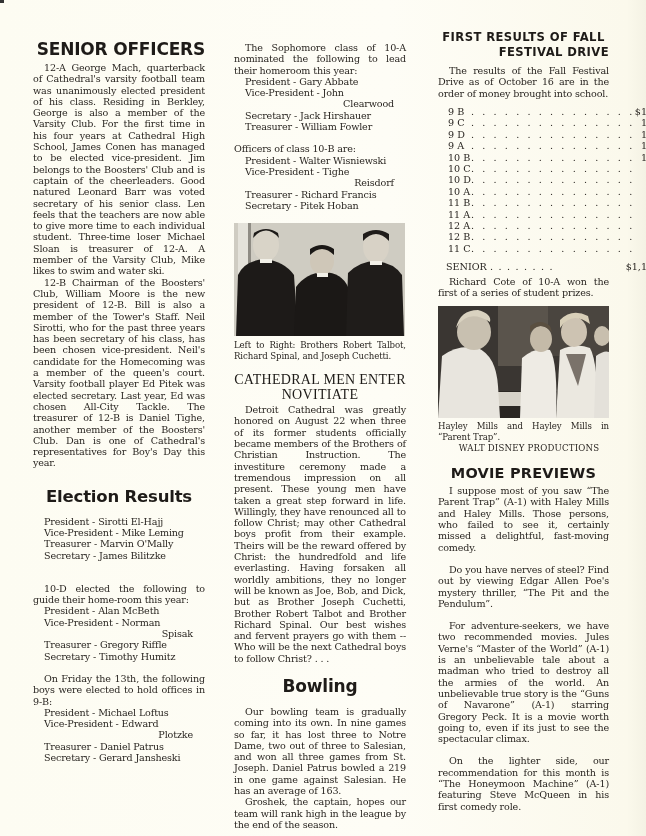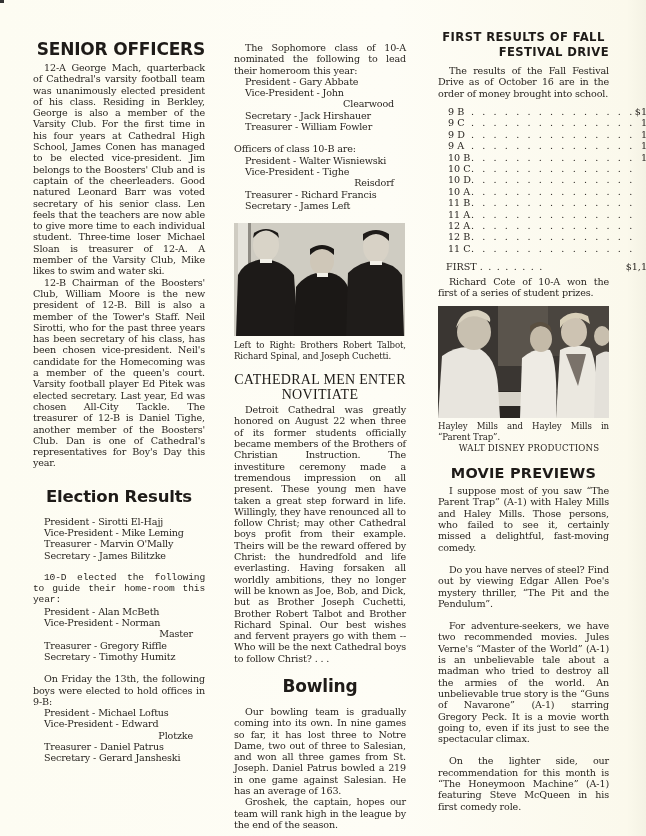--- a/index.html
+++ b/index.html
@@ -56,24 +56,24 @@
     <p>12-B Chairman of the Boosters' Club, William Moore is the new president of 12-B. Bill is also a member of the Tower's Staff. Neil Sirotti, who for the past three years has been secretary of his class, has been chosen vice-president. Neil's candidate for the Homecoming was a member of the queen's court. Varsity football player Ed Pitek was elected secretary. Last year, Ed was chosen All-City Tackle. The treasurer of 12-B is Daniel Tighe, another member of the Boosters' Club. Dan is one of Cathedral's representatives for Boy's Day this year.</p>
 
     <h2 class="sans-head" style="font-size:16.5px; line-height:20px; margin-top:18px; margin-bottom:9px;">Election Results</h2>
     <ul class="list" style="margin-top:1px;">
       <li><span>President</span> - <span>Sirotti El-Hajj</span></li>
       <li><span>Vice-President</span> - <span>Mike Leming</span></li>
       <li><span>Treasurer</span> - <span>Marvin O'Mally</span></li>
       <li><span>Secretary</span> - <span>James Bilitzke</span></li>
     </ul>
 
-    <p style="margin-top:11px;font-family:Liberation Mono, monospace;">10-D elected the following to guide their home-room this year:</p>
+    <p style="margin-top:22px;">10-D elected the following to guide their home-room this year:</p>
     <ul class="list">
       <li><span>President</span> - <span>Alan McBeth</span></li>
-      <li><span>Vice-President</span> - <span>Norman</span><span class="cont">Master</span></li>
+      <li><span>Vice-President</span> - <span>Norman</span><span class="cont">Spisak</span></li>
       <li><span>Treasurer</span> - <span>Gregory Riffle</span></li>
       <li><span>Secretary</span> - <span>Timothy Humitz</span></li>
     </ul>
 
     <p style="margin-top:11px;">On Friday the 13th, the following boys were elected to hold offices in 9-B:</p>
     <ul class="list">
       <li><span>President</span> - <span>Michael Loftus</span></li>
       <li><span>Vice-President</span> - <span>Edward</span><span class="cont">Plotzke</span></li>
       <li><span>Treasurer</span> - <span>Daniel Patrus</span></li>
       <li><span>Secretary</span> - <span>Gerard Jansheski</span></li>
@@ -87,21 +87,21 @@
       <li><span>Vice-President</span> - <span>John</span><span class="cont">Clearwood</span></li>
       <li><span>Secretary</span> - <span>Jack Hirshauer</span></li>
       <li><span>Treasurer</span> - <span>William Fowler</span></li>
     </ul>
 
     <p class="noindent" style="margin-top:11px;">Officers of class 10-B are:</p>
     <ul class="list">
       <li><span>President</span> - <span>Walter Wisniewski</span></li>
       <li><span>Vice-President</span> - <span>Tighe</span><span class="cont">Reisdorf</span></li>
       <li><span>Treasurer</span> - <span>Richard Francis</span></li>
-      <li><span>Secretary</span> - <span>James Left</span></li>
+      <li><span>Secretary</span> - <span>Pitek Hoban</span></li>
     </ul>
 
     <div class="photo" style="margin-top:12px; width:171px; height:113px;" aria-label="Three young men in black clerical cassocks">
       <svg width="171" height="113" viewBox="0 0 171 113">
         <rect x="0" y="0" width="171" height="113" fill="#cfccc2"></rect>
         <rect x="4" y="0" width="10" height="113" fill="#e4e2da"></rect>
         <rect x="14" y="0" width="3" height="113" fill="#8f8c84"></rect>
 
         <path d="M2,113 L4,52 Q10,38 30,36 Q50,38 60,52 L64,113 Z" fill="#1d1a18"></path>
         <ellipse cx="32" cy="22" rx="13" ry="16" fill="#d9d4c8"></ellipse>
@@ -199,21 +199,21 @@
           </tr>
           <tr>
             <td class="cls">11 C</td>
             <td class="dots">. . . . . . . . . . . . . . .</td>
             <td class="amt">10.00</td>
           </tr>
         </tbody>
       <tbody>
           <tr class="total-row">
         <td colspan="3" style="padding-left:8px;">
-          <span>FIRST</span>
+          <span>SENIOR</span>
           <span style="letter-spacing:1.2px;">. . . . . . . .</span>
           <span style="float:right; padding-right:2px;">$1,100.00</span>
         </td>
       </tr>
     </tbody>
       </table>
     <p style="margin-top:3px;">Richard Cote of 10-A won the first of a series of student prizes.</p>
 
     <div class="photo" style="margin-top:8px; width:171px; height:112px;" aria-label="Scene from Parent Trap with girls at a table">
       <svg width="171" height="112" viewBox="0 0 171 112">

